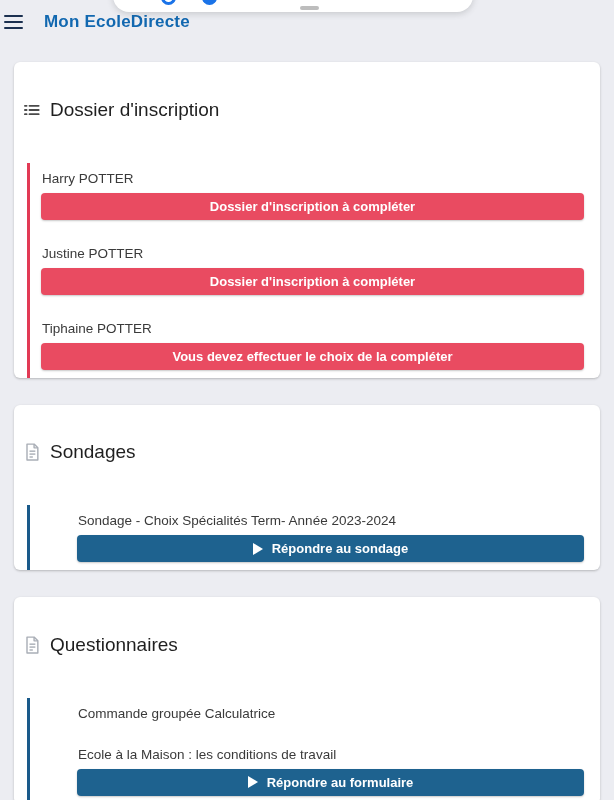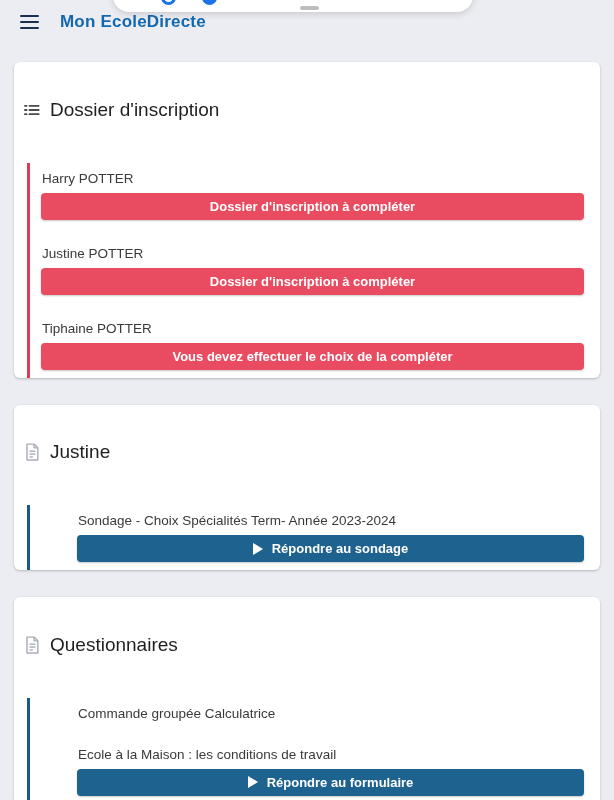--- a/index.html
+++ b/index.html
@@ -24,21 +24,21 @@
   .peek .glyph-dot{
     position:absolute;left:89px;top:20px;width:15px;height:15px;
     background:#1a73e8;border-radius:50%;
   }
   .peek .handle{
     position:absolute;left:187px;top:36px;width:19px;height:4px;
     background:#bdbdbd;border-radius:2px;
   }
 
   
-  .appbar{height:44px;display:flex;align-items:center;padding-left:20px;}
+  .appbar{height:44px;display:flex;align-items:center;padding-left:4px;}
   .hamburger{width:19px;display:flex;flex-direction:column;gap:3.5px;cursor:pointer;background:none;border:none;padding:0;}
   .hamburger span{display:block;height:2.4px;width:19px;background:#1b3050;border-radius:1px;}
   .app-title{margin-left:21px;font-size:17px;font-weight:bold;color:#1268b0;letter-spacing:.2px;}
 
   
   main{padding:18px 14px 0;}
   .card{
     background:#fff;border-radius:6px;margin-bottom:27px;
     box-shadow:0 1px 3px rgba(0,0,0,.14),0 1px 2px rgba(0,0,0,.10);
   }
@@ -125,21 +125,21 @@
   <section class="card">
     <div class="card-head">
 
       <svg class="section-icon icon-doc" viewBox="0 0 24 24" fill="#fff" stroke="#a9aeb6" stroke-width="1.7" stroke-linejoin="round">
         <path d="M6 2.5 H14.5 L19 7 V21.5 H6 Z"></path>
         <path d="M14.5 2.5 V7 H19" fill="none"></path>
         <line x1="9" y1="11" x2="16" y2="11"></line>
         <line x1="9" y1="14.5" x2="16" y2="14.5"></line>
         <line x1="9" y1="18" x2="13" y2="18"></line>
       </svg>
-      <h2 class="card-title">Justine</h2>
+      <h2 class="card-title">Sondages</h2>
     </div>
     <div class="card-body blue">
   <div class="item">
     <div class="item-label">Sondage - Choix Spécialités Term- Année 2023-2024</div>
     <button class="item-btn primary">
       <span class="play-icon">
         <svg width="10" height="12" viewBox="0 0 10 12">
                 <path d="M0 0 L10 6 L0 12 Z" fill="#fff"></path>
               </svg>
       </span>

